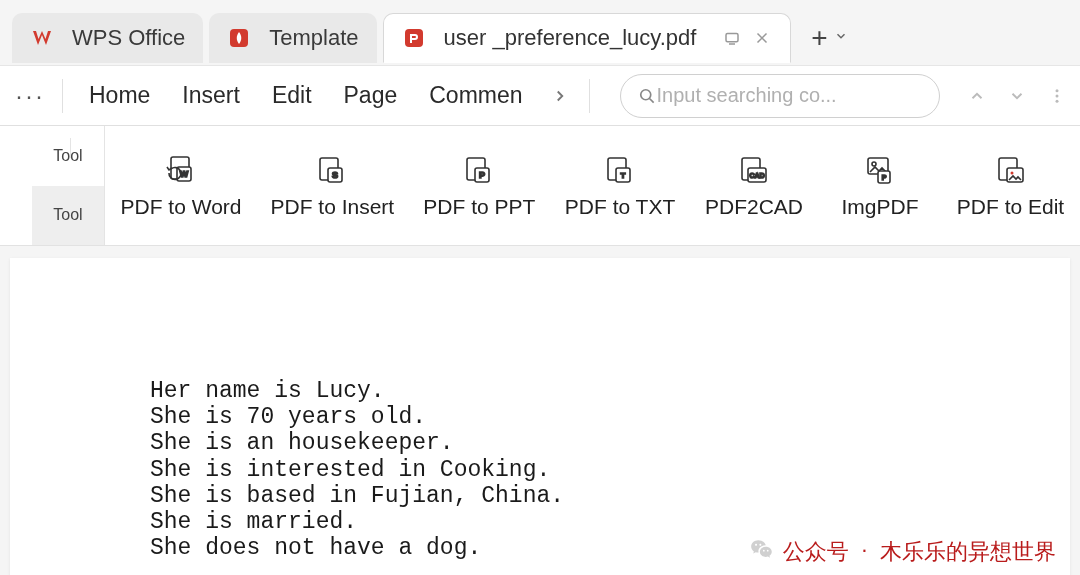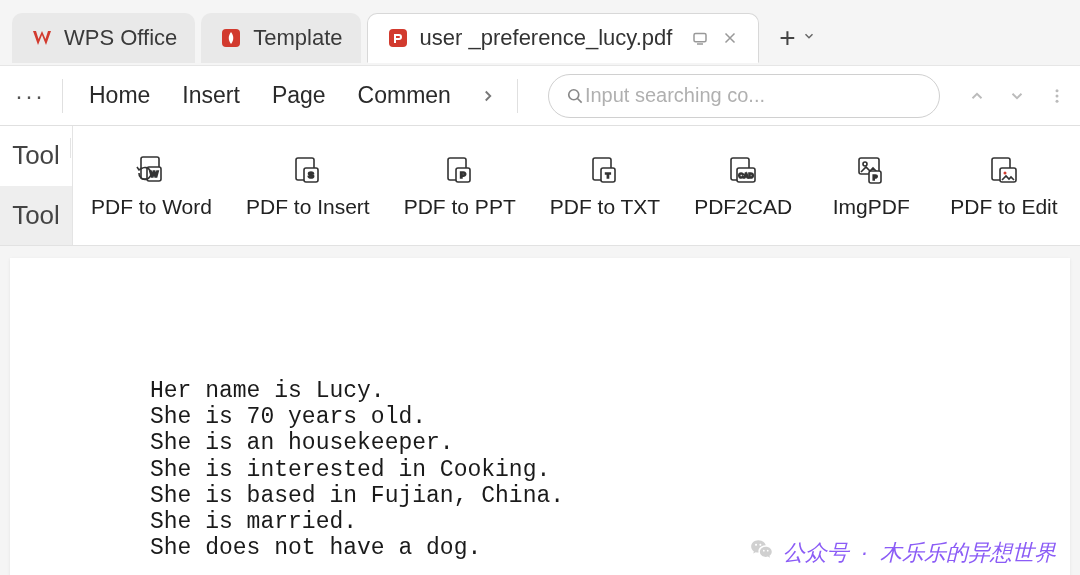--- a/index.html
+++ b/index.html
@@ -18,21 +18,21 @@
     align-items: center;
     background: #f5f5f5;
     height: 66px;
     padding: 10px 12px 0 12px;
     gap: 6px;
     border-bottom: 1px solid #e6e6e6;
   }
   .tab {
     display: flex;
     align-items: center;
-    gap: 10px;
+    gap: 18px;
     padding: 10px 18px;
     border-radius: 10px 10px 0 0;
     background: #e9e9e9;
     font-size: 22px;
     color: #3a3a3a;
     height: 50px;
     cursor: pointer;
     white-space: nowrap;
   }
   .tab.active {
@@ -93,22 +93,23 @@
   .right-controls{display:flex; align-items:center; gap:14px; margin-left:18px; color:#aaa;}
   .right-controls .ctrl{width:26px;height:26px;display:flex;align-items:center;justify-content:center;cursor:pointer;}
   .right-controls .ctrl svg{width:18px;height:18px;}
 
   
   .ribbon-wrap{display:flex; background:#fff; border-bottom:1px solid #e2e2e2;}
   .side-tabs{display:flex; flex-direction:column; border-right:1px solid #e4e4e4;}
   .side-tab{
     width:72px; height:60px;
     display:flex; align-items:center; justify-content:center;
-    font-size:26px; color:#444;
+    font-size:16px; color:#444;
     cursor:pointer;
+    margin-left:32px;
   }
   .side-tab.active{background:#eeeeee;}
 
   .ribbon{
     display:flex; align-items:center;
     padding:10px 18px;
     gap:34px;
     flex:1;
     overflow:hidden;
   }
@@ -135,25 +136,24 @@
     font-size:23px;
     line-height:1.14;
     color:#1a1a1a;
     white-space:pre;
   }
 
   .watermark{
     position:absolute;
     right:24px;
     bottom:18px;
-    display:flex; align-items:center; gap:8px;
-    color:#8b5cf6;
+    display:flex; gap:8px;
+    color:#b91c1c;
     font-size:22px;
     pointer-events:none;
-    font-style:italic;
   }
   .watermark .wicon svg{width:26px;height:26px;}
   .watermark .dot{margin:0 4px;}
 
   
   .canvas::before{
     content:"";
     position:absolute; left:70px; top:-120px; width:1px; height:20px; background:#e4e4e4;
   }
 </style>
@@ -212,20 +212,21 @@
     </span>
   </div>
 </div>
 
 <div class="menubar">
   <div class="more-btn">···</div>
   <div class="divider"></div>
   <div class="menu-items">
     <div class="menu-item">Home</div>
     <div class="menu-item">Insert</div>
+    <div class="menu-item">Edit</div>
     <div class="menu-item">Page</div>
     <div class="menu-item">Commen</div>
   </div>
   <div class="menu-scroll">
     <svg viewBox="0 0 24 24" fill="none" stroke="#777" stroke-width="2.5">
         <path d="M9 6l6 6-6 6"></path>
       </svg>
   </div>
   <div class="divider"></div>
 

